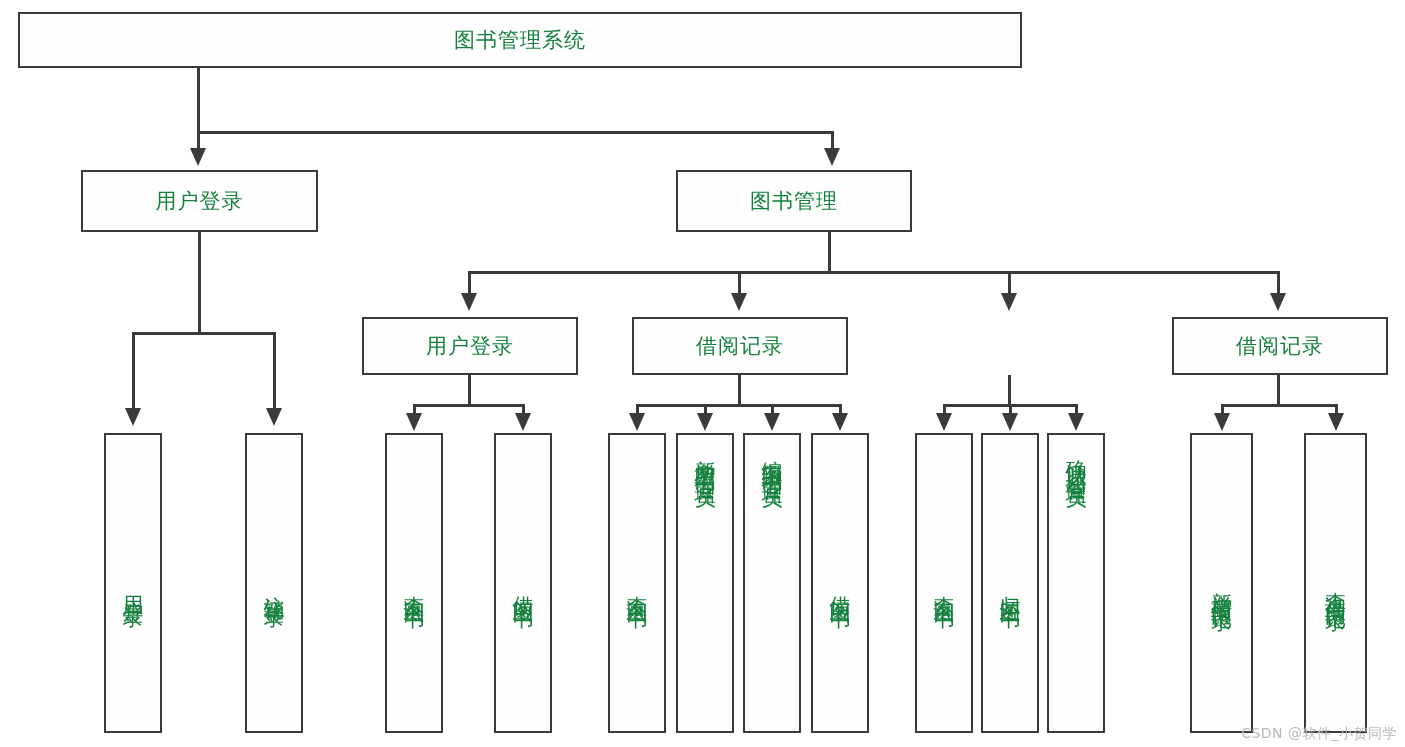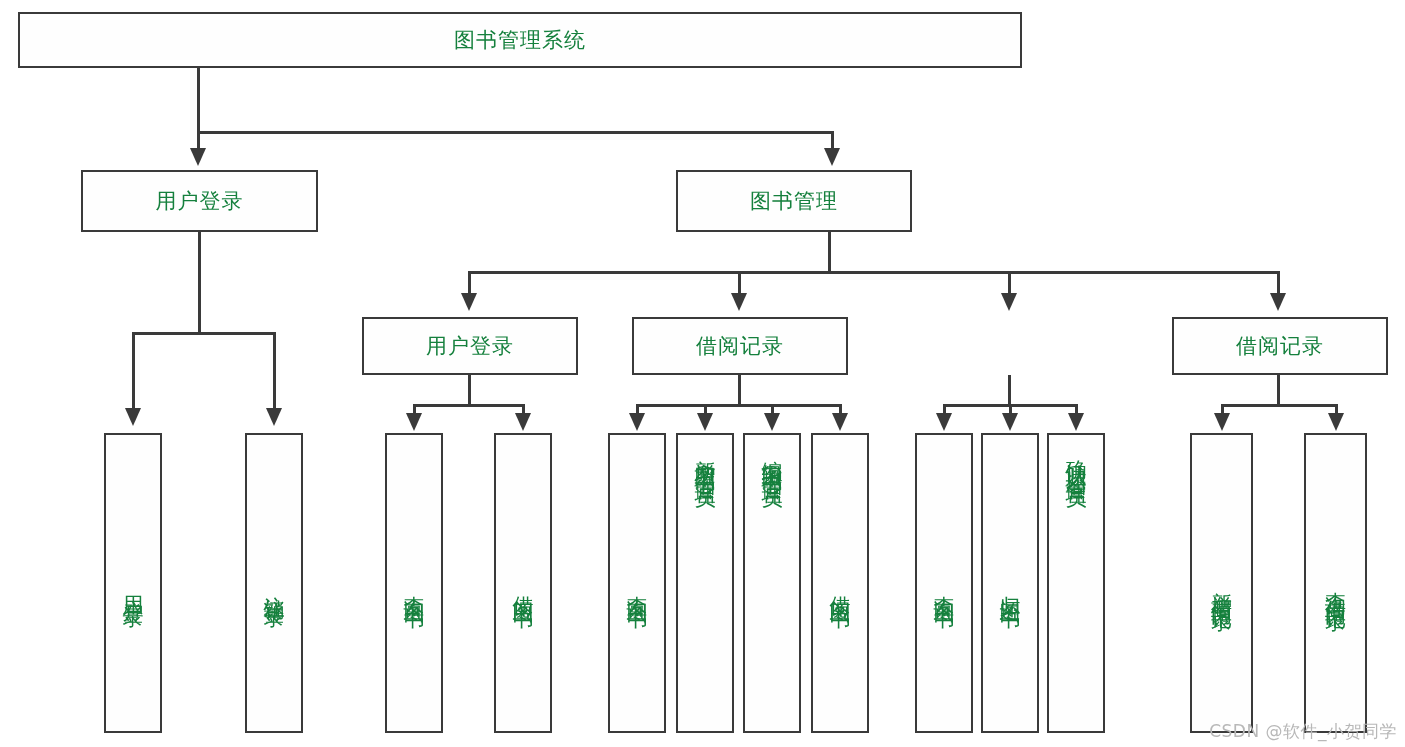--- a/index.html
+++ b/index.html
@@ -59,21 +59,21 @@
     height: 0;
     border-left: 8px solid transparent;
     border-right: 8px solid transparent;
     border-top: 18px solid #3a3a3a;
   }
   
   #watermark {
     position: absolute;
     right: 8px;
     bottom: 4px;
-    font-size: 17px;
+    font-size: 14px;
     color: #b8b8b8;
     letter-spacing: 0.5px;
     white-space: nowrap;
     font-family: "DejaVu Sans", "Liberation Sans", sans-serif;
   }
 </style>
 </head>
 <body>
 
 <div id="canvas">

